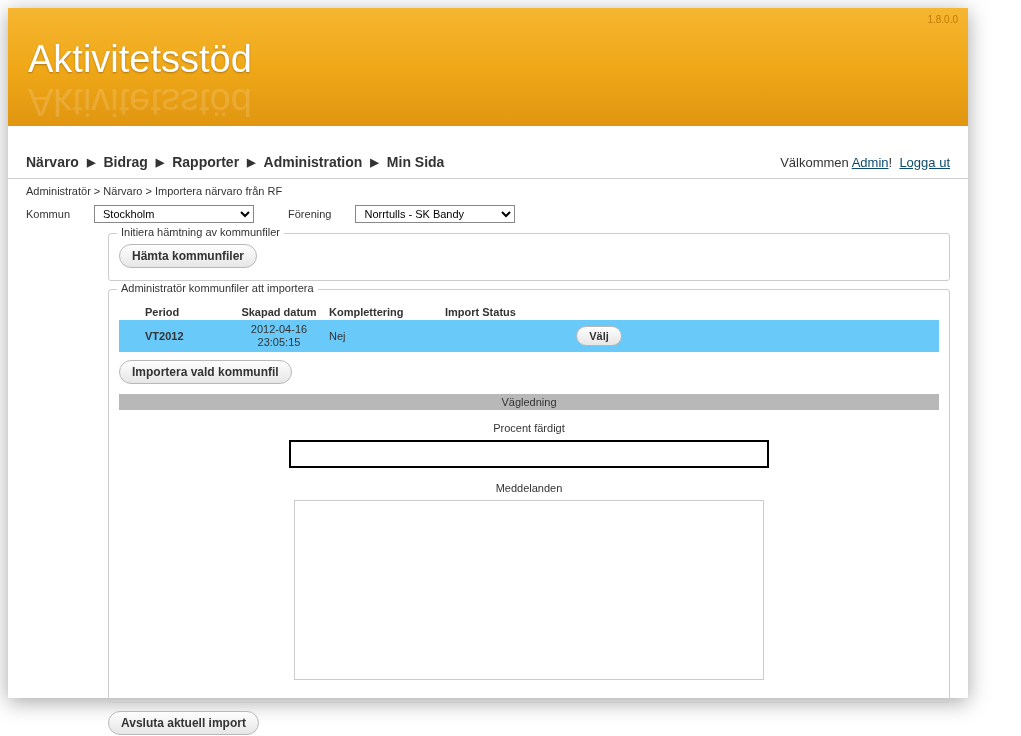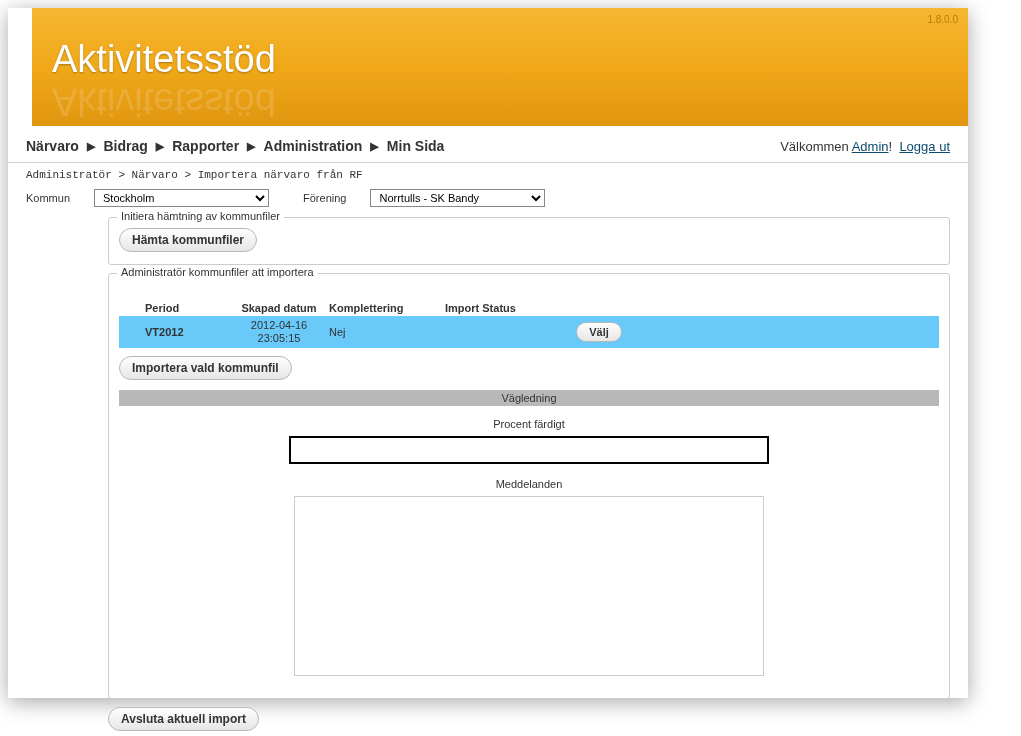--- a/index.html
+++ b/index.html
@@ -19,21 +19,20 @@
       width: 960px;
       height: 690px;
       box-shadow: 0 4px 20px rgba(0,0,0,0.35);
       background: #fff;
     }
     .header {
       background: linear-gradient(to bottom, #f5b631 0%, #f0a818 50%, #e09610 100%);
       height: 118px;
       position: relative;
       padding: 30px 16px 0 20px;
-      margin-left: 24px;
     }
     .version {
       position: absolute;
       top: 6px;
       right: 10px;
       font-size: 10px;
       color: #c07a08;
     }
     .logo {
       font-family: "Century Gothic", Futura, sans-serif;
@@ -49,21 +48,21 @@
       color: rgba(255,255,255,0.15);
       font-weight: 300;
       transform: scaleY(-1);
       position: absolute;
       top: 72px;
       left: 20px;
     }
     .nav {
       display: flex;
       align-items: center;
-      padding: 12px 18px 8px 18px;
+      padding: 28px 18px 8px 18px;
       border-bottom: 1px solid #d0d0d0;
       background: #fff;
     }
     .nav-links {
       display: flex;
       align-items: center;
       gap: 6px;
       font-size: 14px;
       font-weight: bold;
       color: #333;
@@ -72,35 +71,34 @@
     .nav-sep { font-size: 11px; color: #333; margin: 0 2px; }
     .nav-right {
       margin-left: auto;
       font-size: 13px;
     }
     .nav-right a { color: #0c4a6e; text-decoration: underline; }
     .breadcrumb {
       padding: 6px 18px 4px 18px;
       font-size: 11px;
       color: #333;
-      font-family: Liberation Mono, monospace;
     }
     .filters {
       display: flex;
       align-items: center;
       gap: 24px;
       padding: 4px 18px 10px 18px;
       font-size: 11px;
     }
     .filters select {
       font-size: 11px;
       padding: 1px 4px;
       border: 1px solid #888;
       background: #fff;
-      width: 175px;
+      width: 160px;
     }
     .main {
       padding: 0 18px 20px 100px;
     }
     .fieldset-box {
       border: 1px solid #ccc;
       border-radius: 3px;
       padding: 10px 10px 12px 10px;
       margin-bottom: 8px;
       position: relative;
@@ -123,21 +121,21 @@
       font-size: 12px;
       font-weight: bold;
       color: #333;
       cursor: pointer;
     }
     .btn-small {
       border-radius: 10px;
       padding: 3px 12px;
       font-size: 11px;
     }
-    .table-wrap { margin: 16px 0 8px 0; }
+    .table-wrap { margin: 4px 0 8px 0; }
     .table-header {
       display: flex;
       font-weight: bold;
       font-size: 11px;
       padding: 2px 0;
     }
     .col-period { width: 110px; padding-left: 26px; }
     .col-date { width: 100px; text-align: center; }
     .col-komp { width: 110px; text-align: left; }
     .col-status { width: 120px; padding-left: 6px; }

